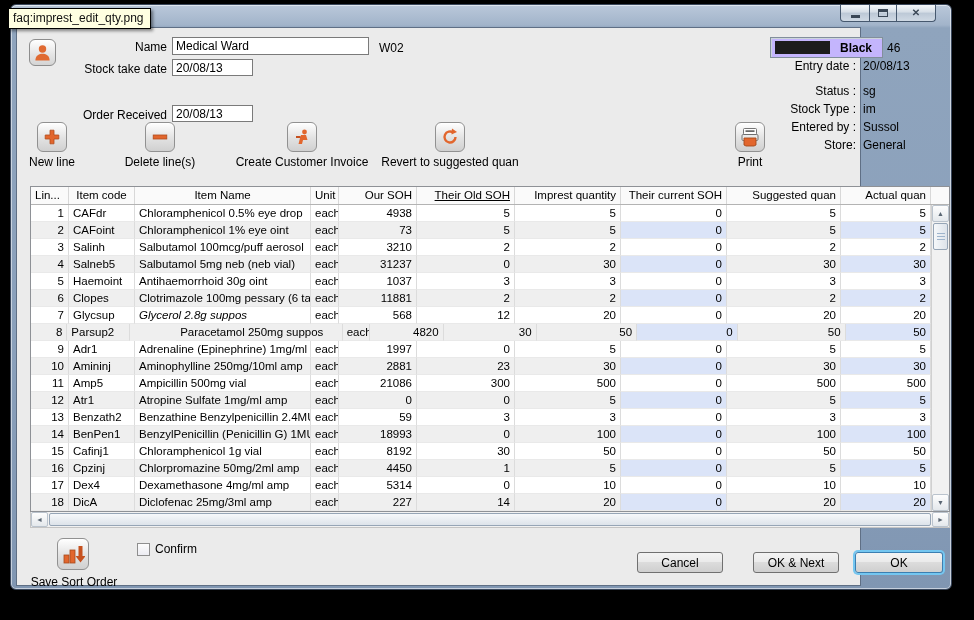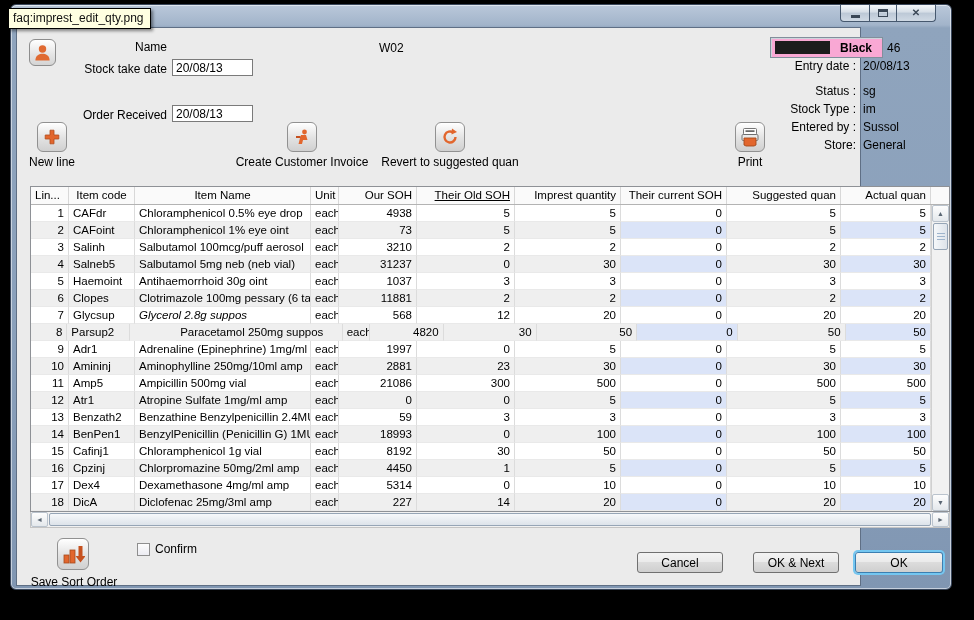--- a/index.html
+++ b/index.html
@@ -36,21 +36,21 @@
     box-shadow:2px 2px 3px rgba(0,0,0,.45); white-space:nowrap; }
 
   
   .person-btn { position:absolute; left:12px; top:11px; width:27px; height:27px;
     border:1px solid #8d8d8d; border-radius:6px;
     background:linear-gradient(#ffffff,#e6e6e6 55%,#d4d4d4); display:flex; align-items:center; justify-content:center; }
   .flabel { position:absolute; text-align:right; font-size:12px; }
   .finput { position:absolute; height:18px; border:1px solid #7a7a7a; background:#fff;
     font-family:"Liberation Sans",sans-serif; font-size:12px; padding:0 3px; }
   .ward-code { position:absolute; left:362px; top:13px; }
-  .color-combo { position:absolute; left:753px; top:9px; width:113px; height:21px; background:#f9a8d4;
+  .color-combo { position:absolute; left:753px; top:9px; width:113px; height:21px; background:#c4b5fd;
     border:1px solid #828f9c; box-shadow:inset 1px 1px 0 #cdd5dc; display:flex; align-items:center;justify-content:center; }
   .swatch { width:55px; height:13px; margin-left:4px; background:#1c1c1c; }
   .combo-label { flex:1; text-align:center; font-weight:bold; font-size:12px; }
   .partial-id { position:absolute; left:870px; top:13px; font-size:12px; }
   .detail-row { display:flex; height:18px; align-items:center; }
   .detail-row.first { height:16px; margin-bottom:8px; }
   .details { position:absolute; left:615px; top:30px; width:317px; }
   .dlbl { flex:1; text-align:right; padding-right:7px; }
   .dval { width:86px; text-align:left; }
 
@@ -135,20 +135,21 @@
     <div class="client">
 
       <div class="person-btn">
         <svg width="19" height="19" viewBox="0 0 20 20">
           <circle cx="10" cy="6.3" r="3.9" fill="#e06a32"></circle>
           <path d="M2.5 18.5 C2.5 12.8 6.8 11.2 10 11.2 C13.2 11.2 17.5 12.8 17.5 18.5 Z" fill="#e06a32"></path>
         </svg>
       </div>
 
       <div class="flabel" style="left:70px;top:12px;width:80px;">Name</div>
+      <input class="finput" style="left: 155px; top: 9px; width: 197px;" value="Medical Ward">
       <div class="ward-code">W02</div>
 
       <div class="flabel" style="left:55px;top:34px;width:95px;">Stock take date</div>
       <input class="finput" style="left: 155px; top: 31px; width: 81px; height: 17px;" value="20/08/13">
 
       <div class="flabel" style="left:55px;top:80px;width:95px;">Order Received</div>
       <input class="finput" style="left: 155px; top: 77px; width: 81px; height: 17px;" value="20/08/13">
 
       <div class="color-combo">
         <span class="swatch" style="background: rgb(28, 28, 28);"></span>
@@ -181,20 +182,28 @@
 
       <div class="toolbtn" style="left:0px;width:70px;">
         <div class="icon-btn">
             <svg width="20" height="20" viewBox="0 0 20 20">
           <path d="M8 3.2 h4 v4.8 h4.8 v4 h-4.8 v4.8 h-4 v-4.8 H3.2 V8 H8 Z" fill="#e2662d" stroke="#b14c1d" stroke-width="0.8"></path>
             </svg>
           </div>
         <span class="lbl">New line</span>
       </div>
 
+      <div class="toolbtn" style="left:98px;width:90px;">
+        <div class="icon-btn">
+            <svg width="20" height="20" viewBox="0 0 20 20">
+          <rect x="3.2" y="8" width="13.6" height="4" fill="#e2662d" stroke="#b14c1d" stroke-width="0.8"></rect>
+            </svg>
+          </div>
+        <span class="lbl">Delete line(s)</span>
+      </div>
 
       <div class="toolbtn" style="left:205px;width:160px;">
         <div class="icon-btn">
             <svg width="20" height="20" viewBox="0 0 20 20">
           <circle cx="12.5" cy="5" r="2.4" fill="#e2662d"></circle>
           <path d="M9 8 L14 8 L15.5 13 L11 13 L10 17 L6.5 17 L8 11 Z" fill="#e2662d"></path>
           <path d="M4 9 L8.5 9 L8.5 11 L4 11 Z" fill="#c6511f"></path>
             </svg>
           </div>
         <span class="lbl">Create Customer Invoice</span>

